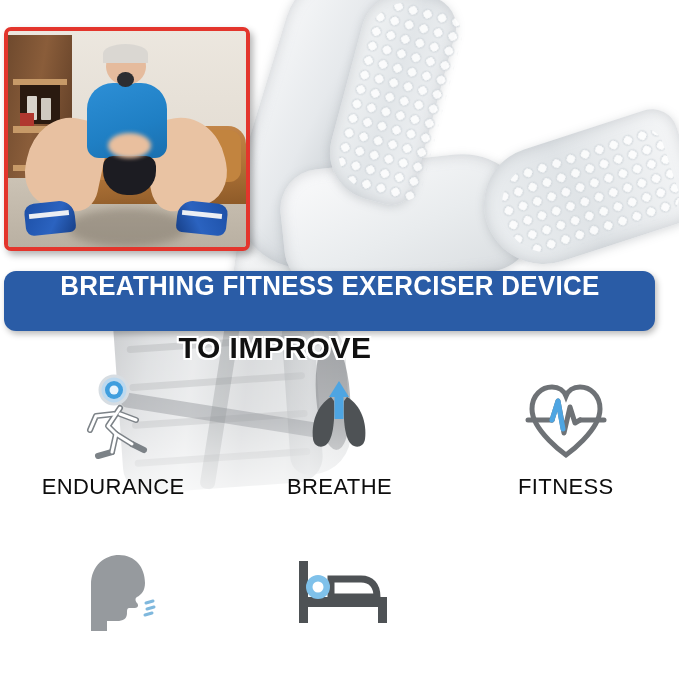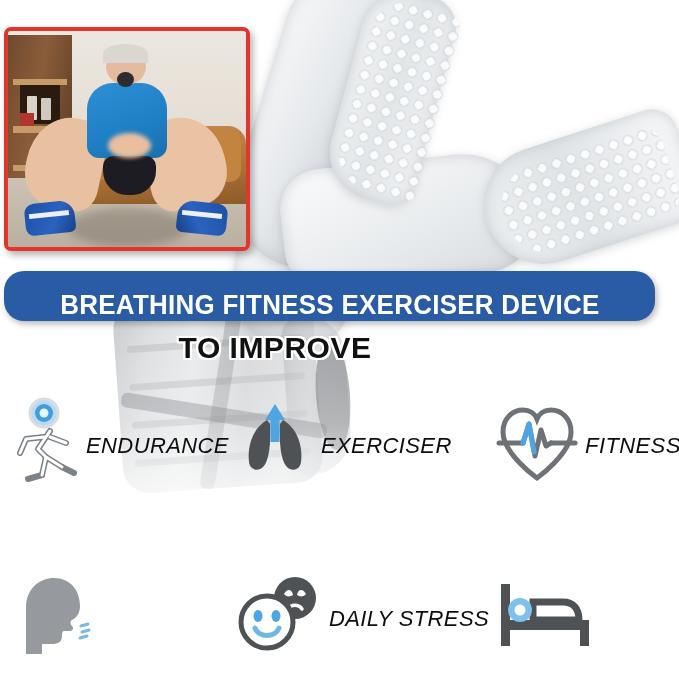--- a/index.html
+++ b/index.html
@@ -187,26 +187,26 @@
   .ph-shoeL  { left:7%; top:79%; width:21%; height:15%; background:linear-gradient(120deg,#1c4fa6 0%,#2b63c0 60%,#173f87 100%); border-radius:10px 16px 6px 8px; transform:rotate(-6deg); }
   .ph-shoeR  { left:71%; top:79%; width:21%; height:15%; background:linear-gradient(60deg,#173f87 0%,#2b63c0 40%,#1c4fa6 100%); border-radius:16px 10px 8px 6px; transform:rotate(6deg); }
   .ph-lace1  { left:9%; top:84%; width:17%; height:2.5%; background:#eceff3; transform:rotate(-6deg); }
   .ph-lace2  { left:73%; top:84%; width:17%; height:2.5%; background:#eceff3; transform:rotate(6deg); }
   .ph-shadow { left:25%; top:82%; width:50%; height:18%; background:rgba(60,50,40,0.25); border-radius:50%; filter:blur(4px); }
 
   
   #title-banner {
     position: absolute;
     left: 4px; top: 271px;
-    width: 651px; height: 50px;
+    width: 651px; height: 60px;
     background: #2a5ca6;
-    border-radius: 20px;
+    border-radius: 12px;
     box-shadow: 2px 3px 6px rgba(0,0,0,0.28);
     display: flex;
-    align-items: flex-end;
+    align-items: flex-start;
     justify-content: center;
   }
   #title-banner-text {
     color: #ffffff;
     font-size: 27px;
     font-weight: bold;
     letter-spacing: 0.3px;
     font-family: "Liberation Sans Narrow", "Liberation Sans", sans-serif;
     transform: scaleX(0.96);
     white-space: nowrap;
@@ -235,24 +235,23 @@
     position: absolute;
     left: 0; top: 372px;
     width: 679px;
     display: grid;
     grid-template-columns: repeat(3, 1fr);
     grid-auto-rows: 141px;
     row-gap: 32px;
   }
   .benefit {
     display: flex;
-    flex-direction: row;
+    flex-direction: column;
     align-items: center;
     justify-content: flex-start;
-    font-style: italic;
   }
   .benefit-icon {
     height: 96px;
     display: flex;
     align-items: center;
     justify-content: center;
   }
   .benefit-label {
     margin-top: 6px;
     font-size: 22px;
@@ -351,21 +350,21 @@
   </div>
 
   <div class="benefit">
     <div class="benefit-icon">
       <svg width="92" height="90" viewBox="0 0 92 90">
         <path d="M38 22 C24 30 18 48 20 64 C21 72 29 74 34 69 C40 63 42 46 41 26 Z" fill="#4e5255"></path>
         <path d="M54 22 C68 30 74 48 72 64 C71 72 63 74 58 69 C52 63 50 46 51 26 Z" fill="#4e5255"></path>
         <path d="M46 6 L56 22 L50.5 22 L50.5 44 L41.5 44 L41.5 22 L36 22 Z" fill="#4ea5e2"></path>
       </svg>
     </div>
-    <div class="benefit-label">EXERCISER</div>
+    <div class="benefit-label">BREATHE</div>
   </div>
 
   <div class="benefit">
     <div class="benefit-icon">
       <svg width="96" height="90" viewBox="0 0 96 90">
         <path d="M48 80 C48 80 14 56 14 34 C14 20 24 12 34 12 C41 12 46 16 48 21 C50 16 55 12 62 12 C72 12 82 20 82 34 C82 56 48 80 48 80 Z" fill="none" stroke="#6e7276" stroke-width="5"></path>
         <path d="M10 45 L34 45" stroke="#6e7276" stroke-width="5" stroke-linecap="round"></path>
         <path d="M62 45 L86 45" stroke="#6e7276" stroke-width="5" stroke-linecap="round"></path>
         <path d="M34 45 L40 26 L46 58 L52 32 L57 48 L62 45" fill="none" stroke="#6e7276" stroke-width="5" stroke-linejoin="round" stroke-linecap="round"></path>
         <path d="M34 45 L40 26 L45 54" fill="none" stroke="#4ea5e2" stroke-width="5" stroke-linejoin="round" stroke-linecap="round"></path>
@@ -382,35 +381,20 @@
                  C62 72 58 74 52 74 L42 74 L42 84 L26 84 Z" fill="#969a9e"></path>
         <g stroke="#7fb8dd" stroke-width="3" stroke-linecap="round" fill="none">
           <path d="M81 56 L88 54"></path>
           <path d="M82 62 L89 60"></path>
           <path d="M80 68 L87 66"></path>
         </g>
       </svg>
     </div>
   </div>
 
-  <div class="benefit">
-    <div class="benefit-icon">
-      <svg width="100" height="88" viewBox="0 0 100 88">
-        <circle cx="66" cy="26" r="21" fill="#4e5255"></circle>
-        <path d="M55 22 C58 16 63 17 64 23 C61 25 57 25 55 22 Z" fill="#ffffff"></path>
-        <path d="M77 22 C74 16 69 17 68 23 C71 25 75 25 77 22 Z" fill="#ffffff"></path>
-        <path d="M59 37 C62 32 70 32 73 37" stroke="#ffffff" stroke-width="3.5" fill="none" stroke-linecap="round"></path>
-        <circle cx="38" cy="50" r="26" fill="#ffffff" stroke="#4e5255" stroke-width="5"></circle>
-        <ellipse cx="29" cy="44" rx="4.5" ry="6" fill="#4ea5e2"></ellipse>
-        <ellipse cx="47" cy="44" rx="4.5" ry="6" fill="#4ea5e2"></ellipse>
-        <path d="M26 56 C30 66 46 66 50 56" stroke="#6cb8e6" stroke-width="5" fill="none" stroke-linecap="round"></path>
-      </svg>
-    </div>
-    <div class="benefit-label">DAILY STRESS</div>
-  </div>
 
   <div class="benefit">
     <div class="benefit-icon">
       <svg width="104" height="84" viewBox="0 0 104 84">
         <rect x="12" y="10" width="9" height="62" fill="#4e5255"></rect>
         <rect x="12" y="46" width="88" height="10" fill="#4e5255"></rect>
         <rect x="91" y="46" width="9" height="26" fill="#4e5255"></rect>
         <path d="M44 46 L44 28 L74 28 C84 28 90 34 90 46 Z" fill="none" stroke="#4e5255" stroke-width="7"></path>
         <circle cx="31" cy="36" r="12" fill="#7fc1ea"></circle>
         <circle cx="31" cy="36" r="5.5" fill="#ffffff"></circle>

